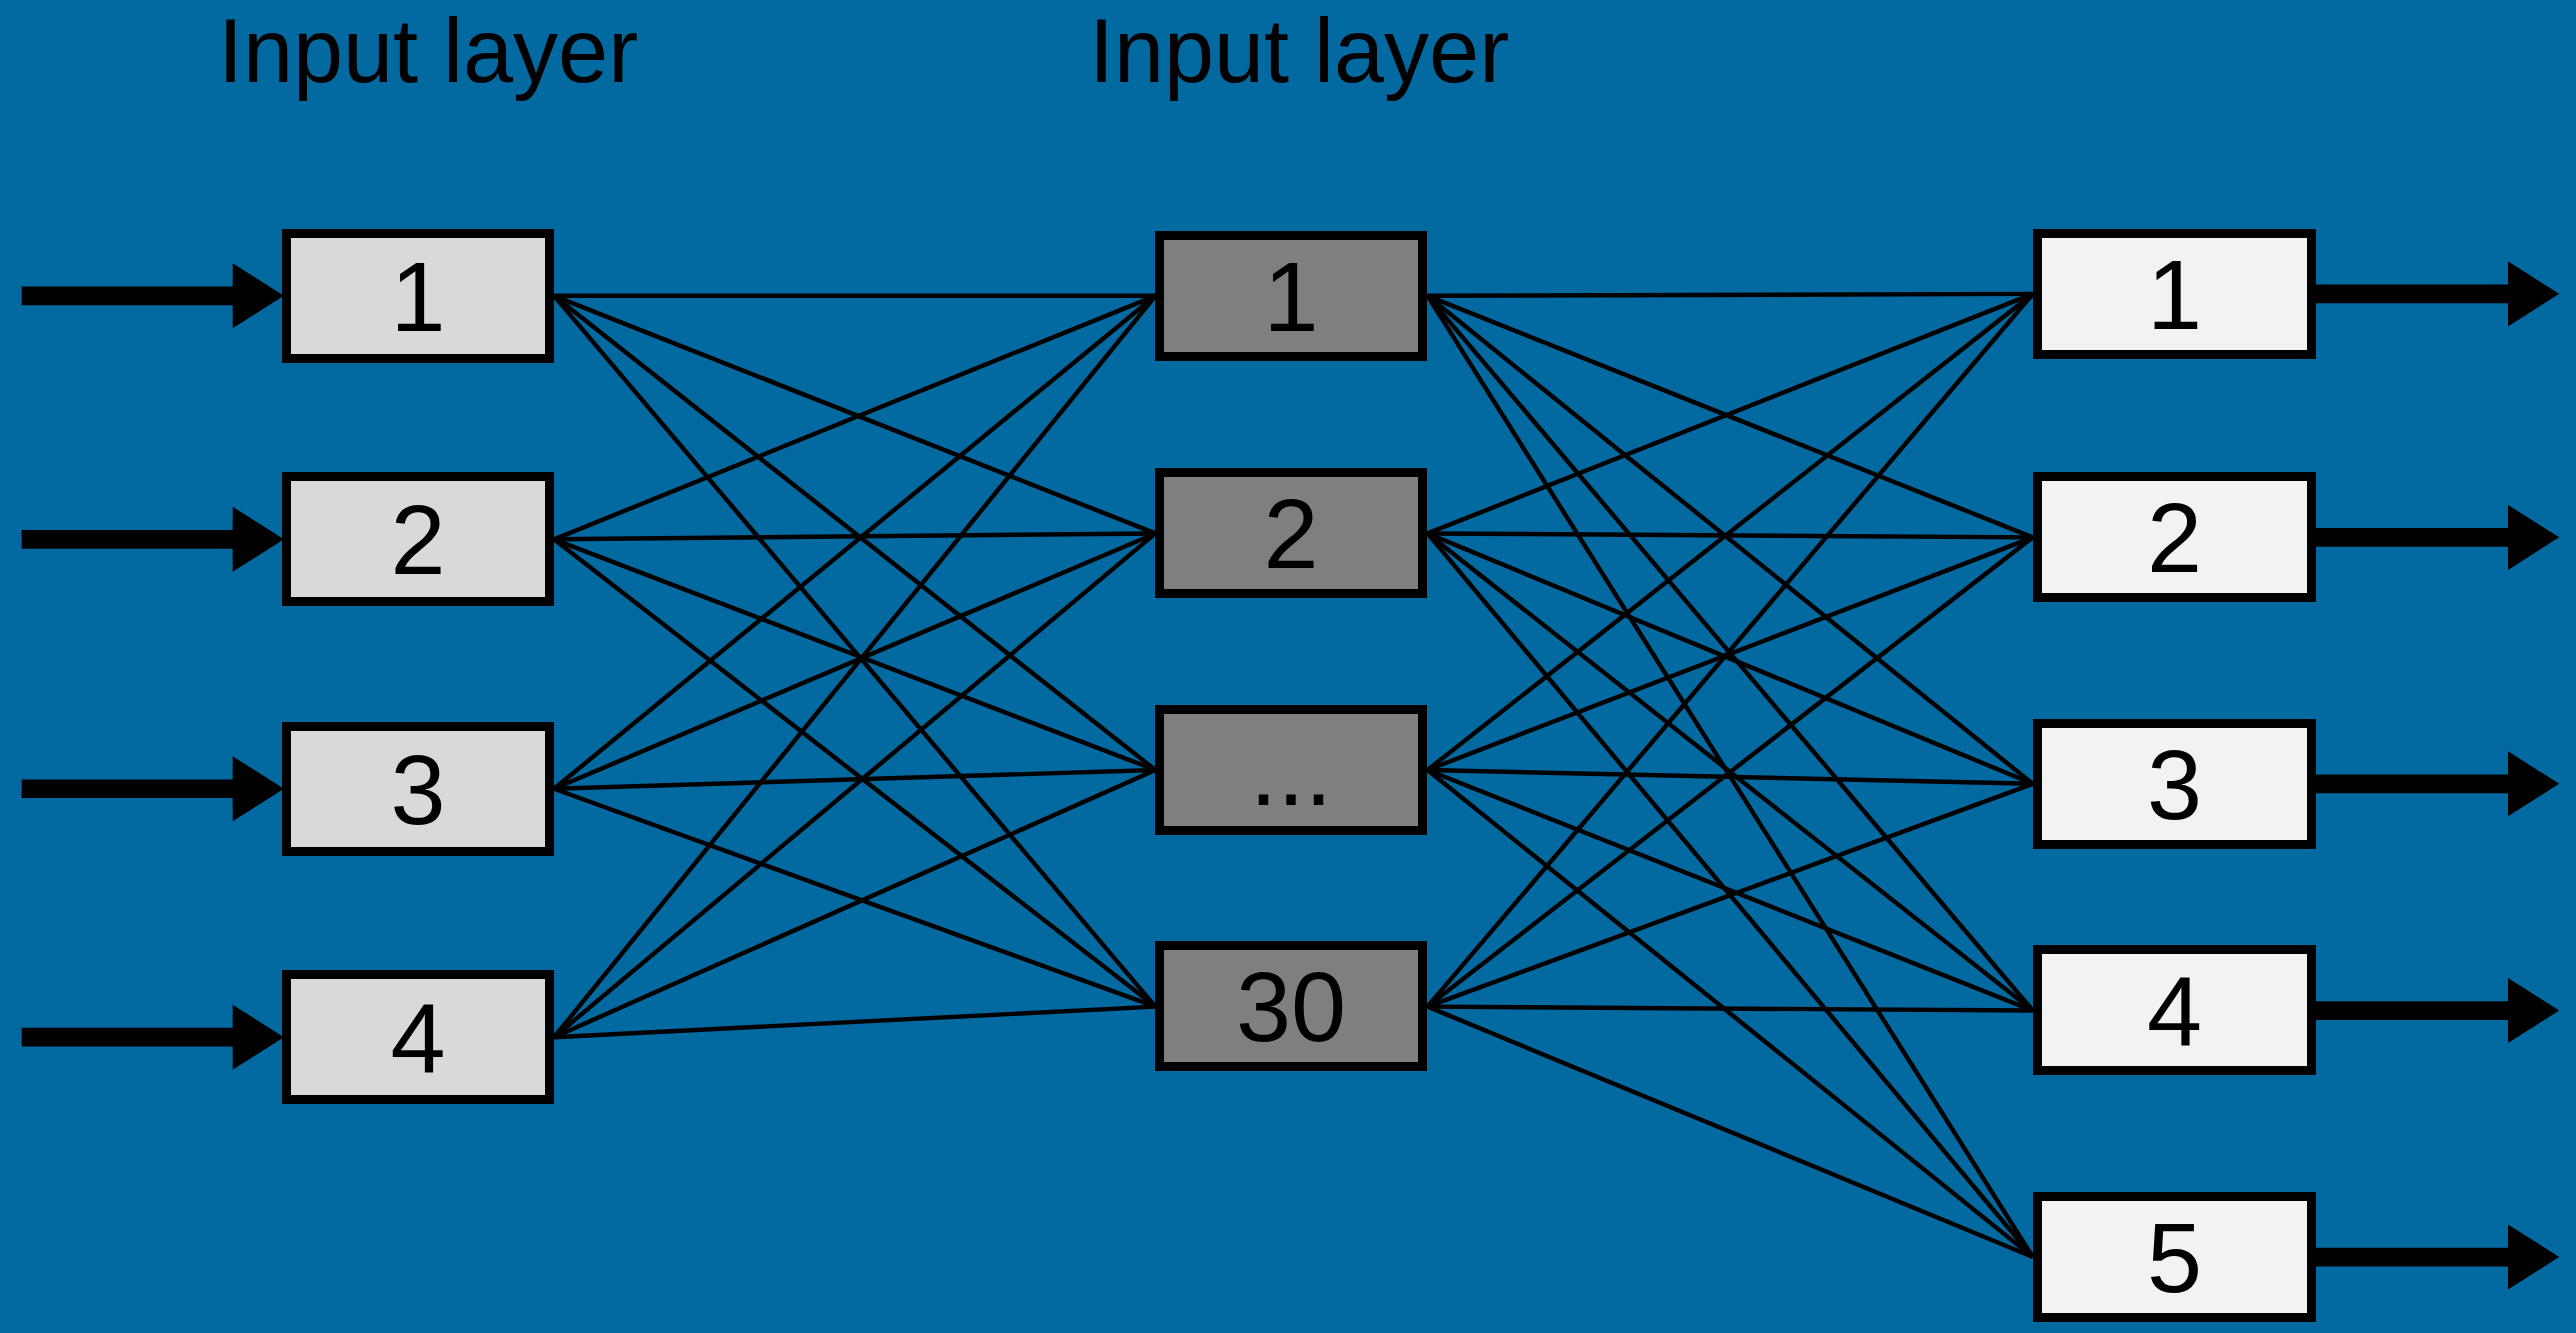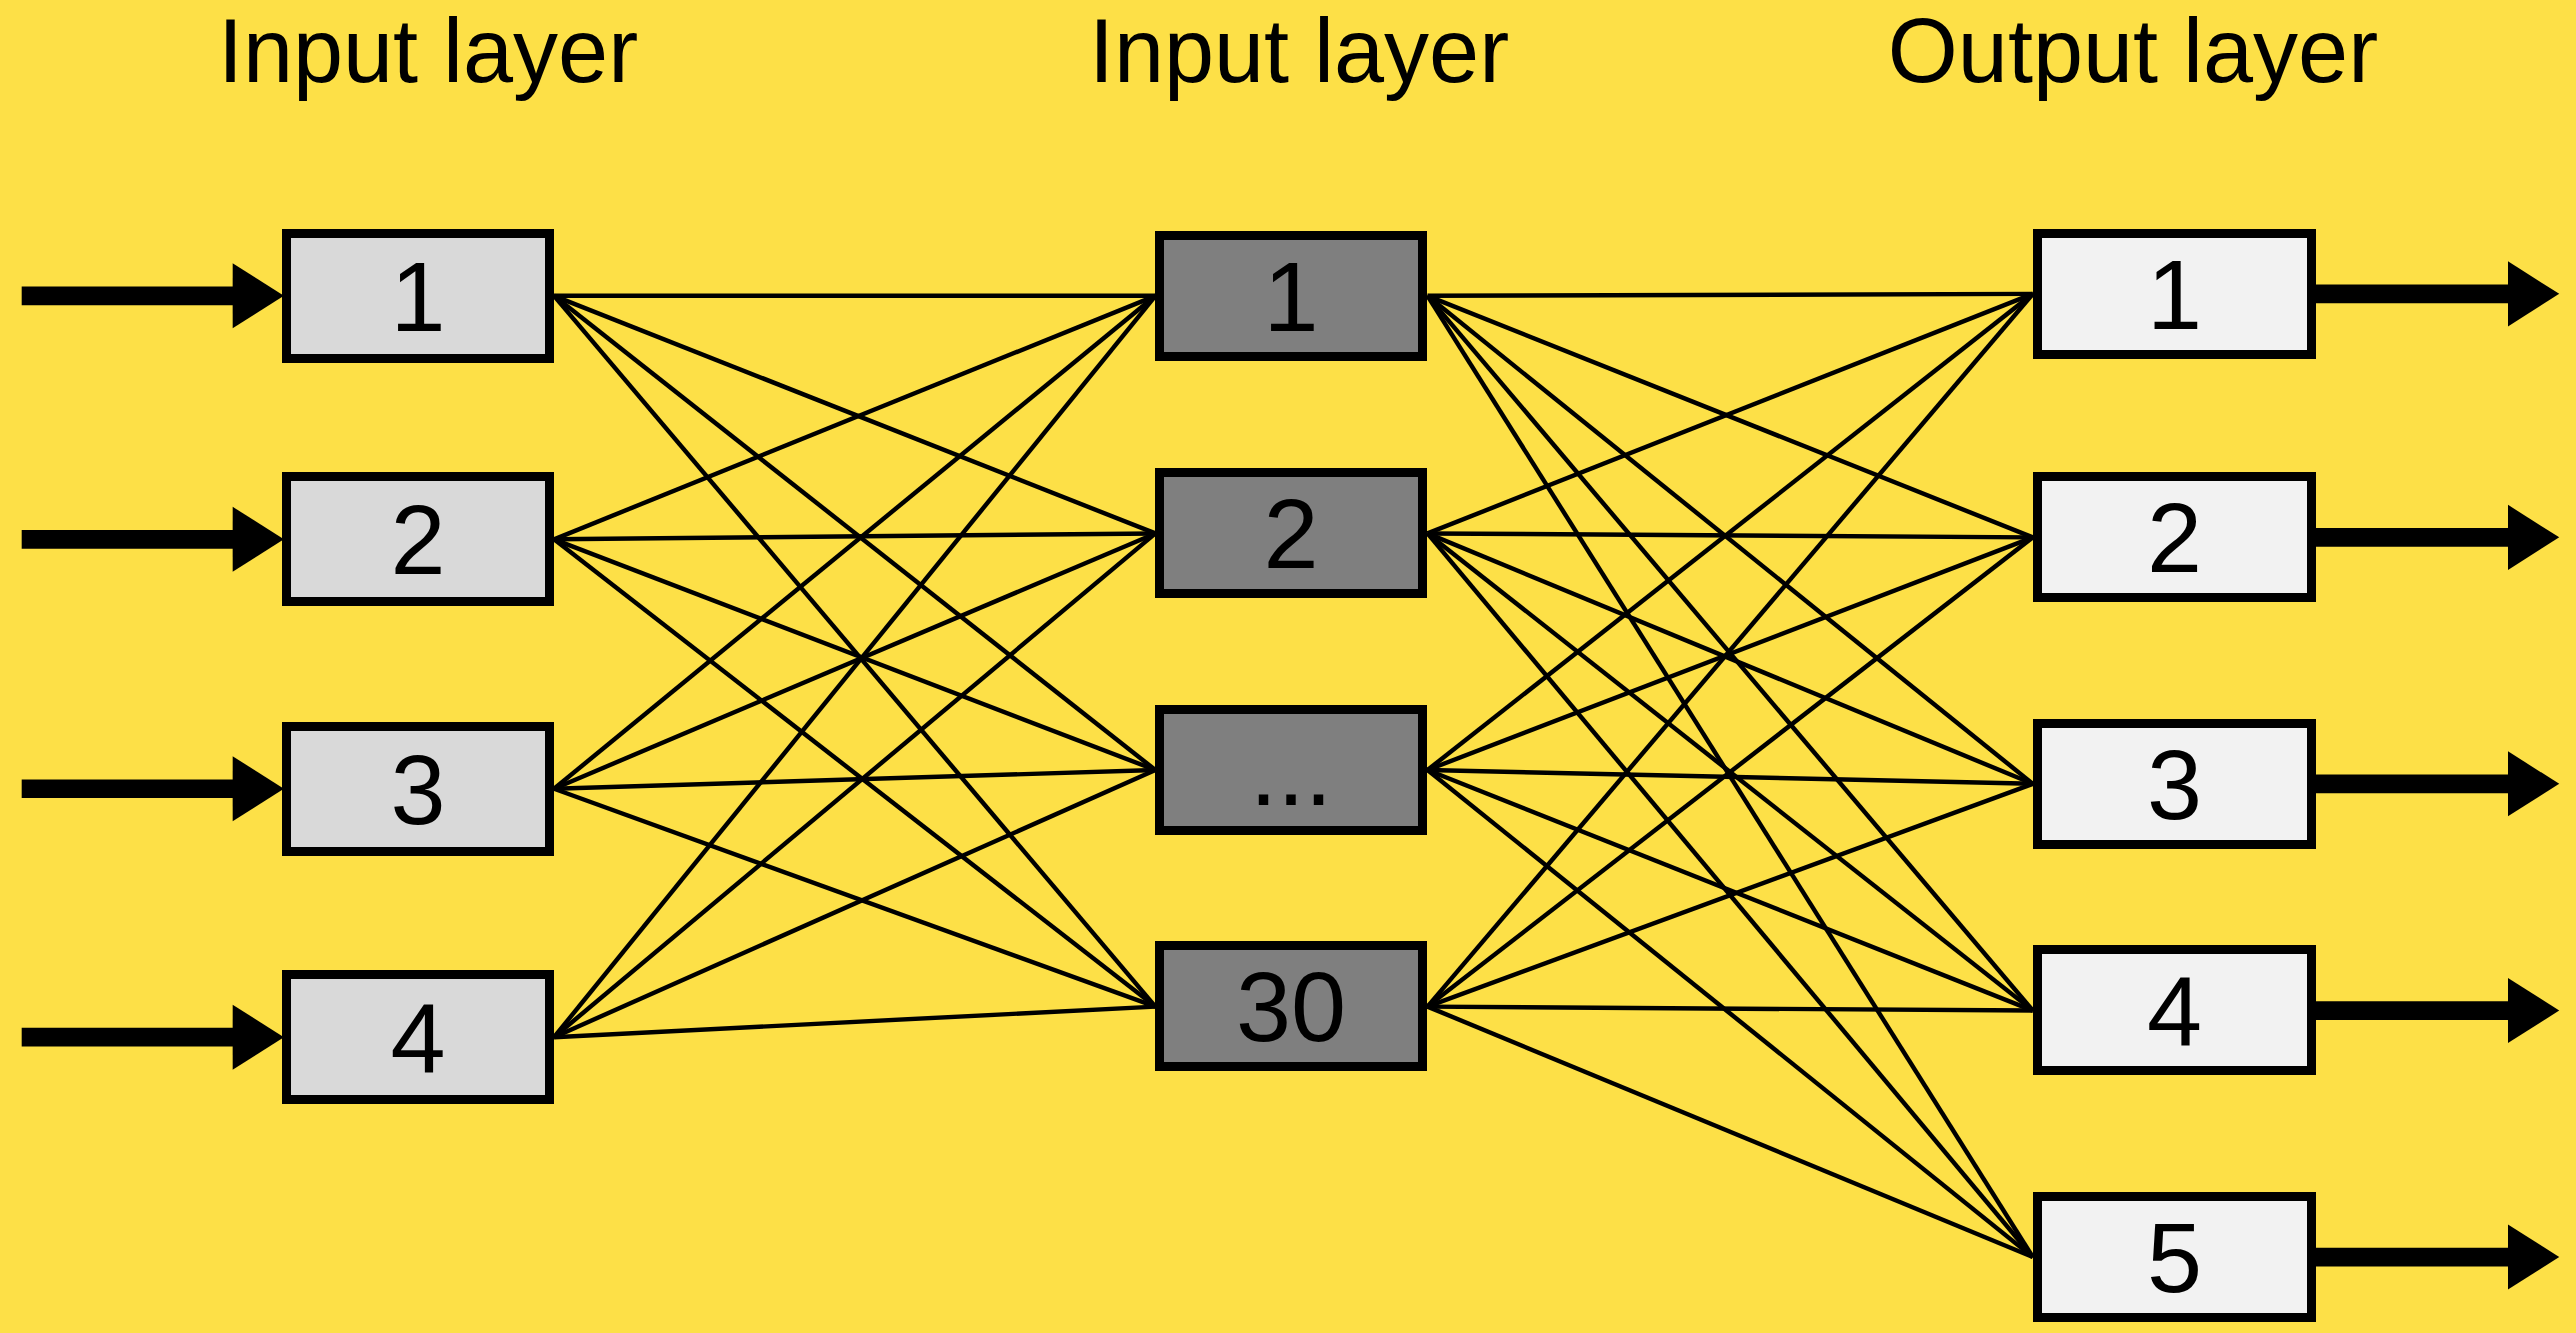--- a/index.html
+++ b/index.html
@@ -4,21 +4,21 @@
 <style>
   html, body {
     margin: 0;
     padding: 0;
     background: #ffffff;
   }
   .stage {
     position: relative;
     width: 2576px;
     height: 1334px;
-    background: #fde047;
+    background: #0369a1;
     overflow: hidden;
     font-family: "Liberation Sans", sans-serif;
     color: #000000;
   }
   #edges-svg {
     position: absolute;
     left: 0;
     top: 0;
   }
   .layer-title {
@@ -99,21 +99,20 @@
       <line x1="2346" y1="795" x2="2545" y2="795" stroke="#000000" stroke-width="19"></line>
       <polygon points="2544,762 2544,828 2596,795" fill="#000000"></polygon>
       <line x1="2346" y1="1025" x2="2545" y2="1025" stroke="#000000" stroke-width="19"></line>
       <polygon points="2544,992 2544,1058 2596,1025" fill="#000000"></polygon>
       <line x1="2346" y1="1275" x2="2545" y2="1275" stroke="#000000" stroke-width="19"></line>
       <polygon points="2544,1242 2544,1308 2596,1275" fill="#000000"></polygon>
     </svg>
 
   <div class="layer-title" style="left:428px">Input layer</div>
   <div class="layer-title" style="left:1299px">Input layer</div>
-  <div class="layer-title" style="left:2133px">Output layer</div>
 
   <div class="node" style="left: 282px; top: 229px; width: 272px; height: 134px; background-color: rgb(217, 217, 217);">1</div>
   <div class="node" style="left: 282px; top: 472px; width: 272px; height: 134px; background-color: rgb(217, 217, 217);">2</div>
   <div class="node" style="left: 282px; top: 722px; width: 272px; height: 134px; background-color: rgb(217, 217, 217);">3</div>
   <div class="node" style="left: 282px; top: 970px; width: 272px; height: 134px; background-color: rgb(217, 217, 217);">4</div>
 
   <div class="node" style="left: 1155px; top: 231px; width: 272px; height: 130px; background-color: rgb(127, 127, 127);">1</div>
   <div class="node" style="left: 1155px; top: 468px; width: 272px; height: 130px; background-color: rgb(127, 127, 127);">2</div>
   <div class="node" style="left: 1155px; top: 705px; width: 272px; height: 130px; background-color: rgb(127, 127, 127);">...</div>
   <div class="node" style="left: 1155px; top: 941px; width: 272px; height: 130px; background-color: rgb(127, 127, 127);">30</div>

